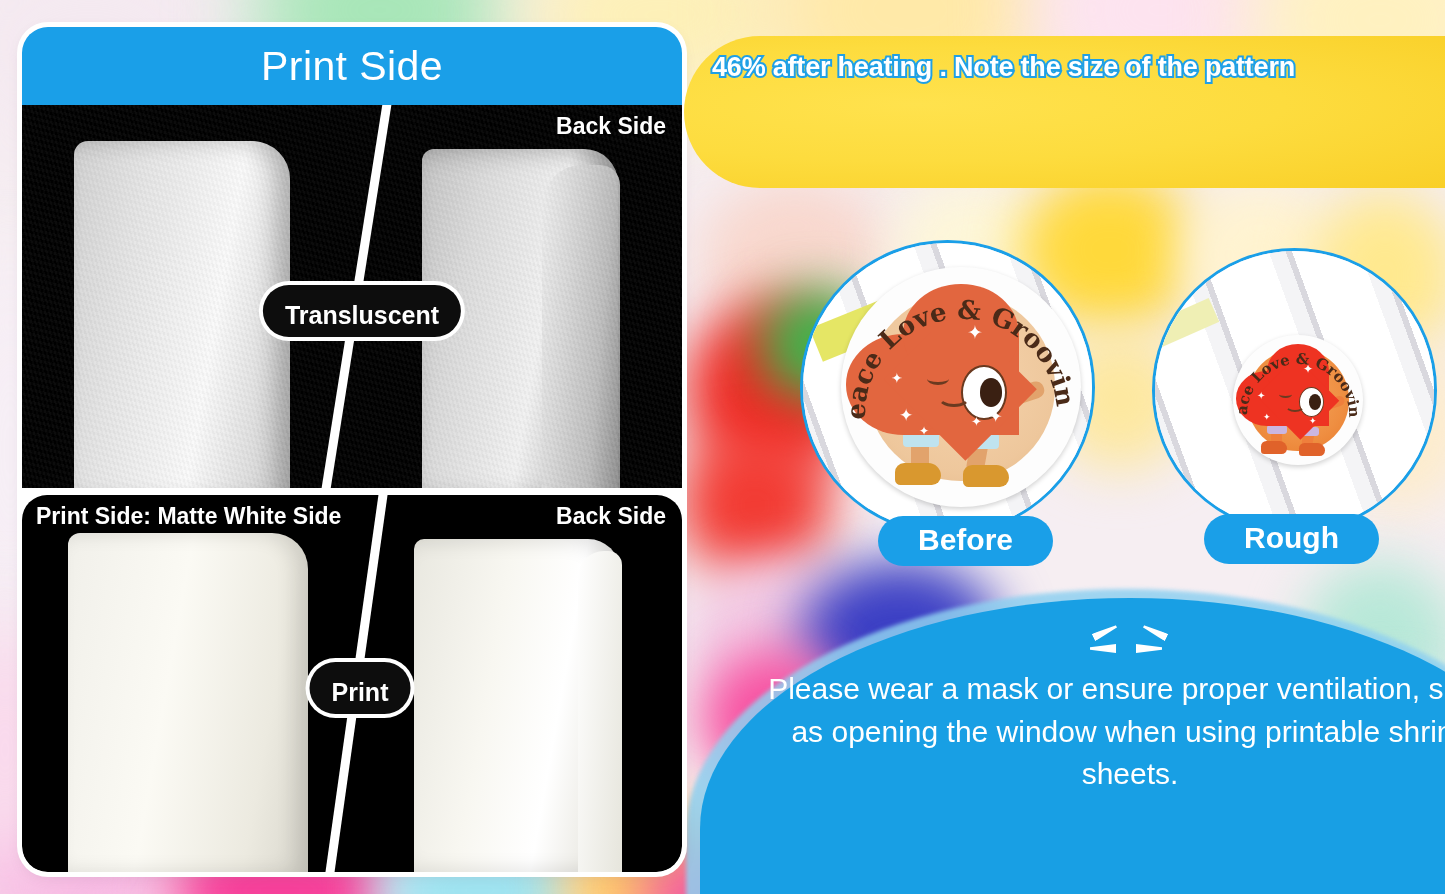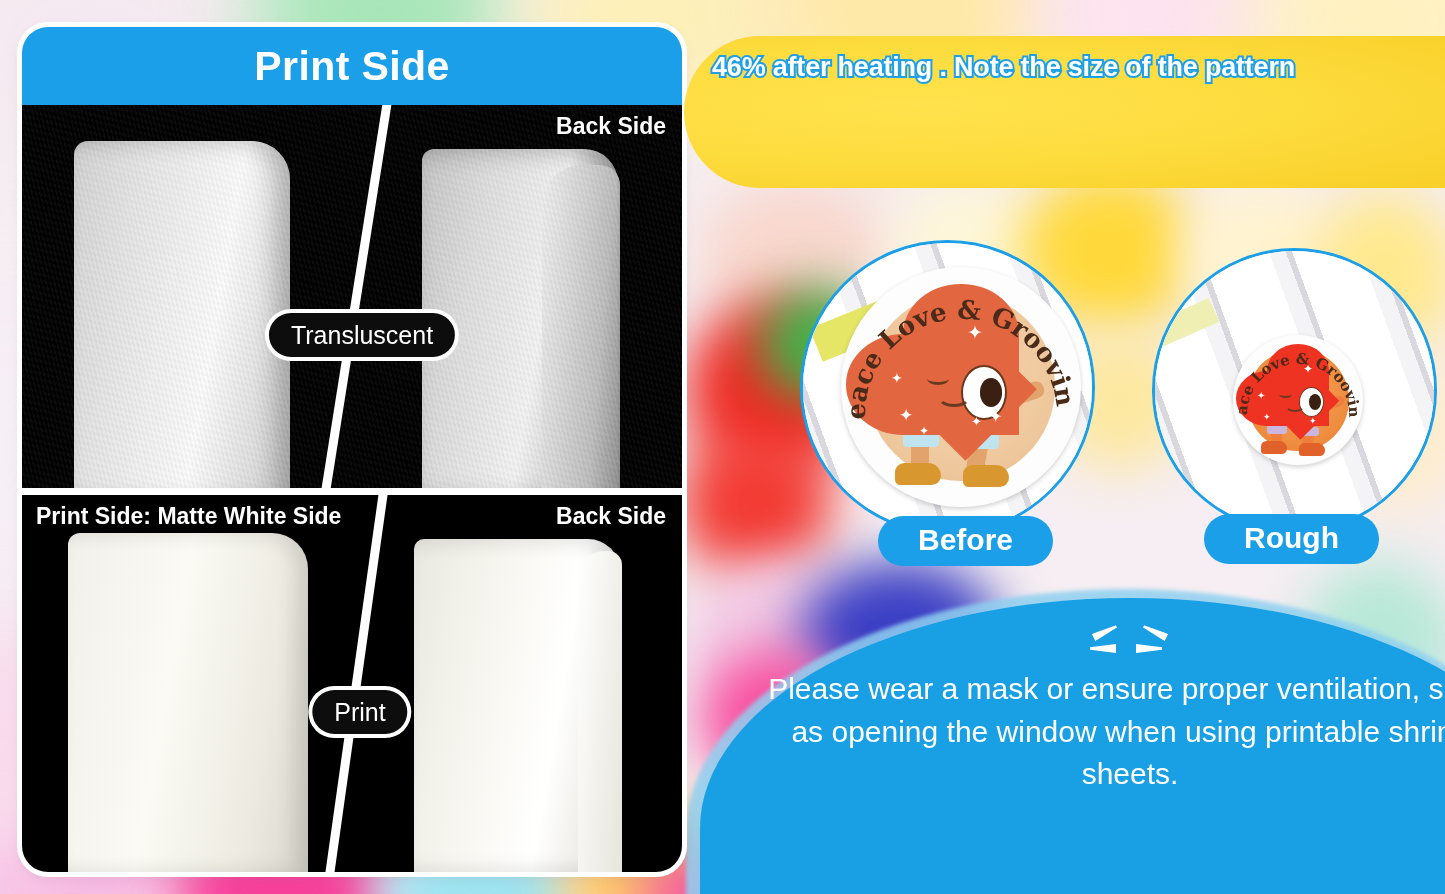--- a/index.html
+++ b/index.html
@@ -22,28 +22,28 @@
     background:#ffffff; border-radius:26px; z-index:5;
     box-shadow:0 0 0 5px #ffffff, 0 4px 14px rgba(120,100,130,.18);
     overflow:hidden;
   }
   #card-header {
     height:78px; background:#1A9FE8;
     display:flex; align-items:center; justify-content:center;
     border-top-left-radius:22px; border-top-right-radius:22px;
   }
   #card-header .title {
-    color:#fff; font-size:41px; font-weight:bold; letter-spacing:.4px;
+    color:#fff; font-size:41px; font-weight:normal; letter-spacing:.4px;
   }
 
   .photo-panel {
     position:relative; background:#000; overflow:hidden;
   }
   #panel-translucent { height:383px; margin-top:0; }
-  #panel-white { height:377px; margin-top:7px; }
+  #panel-white { height:377px; margin-top:7px;border-radius:25px; }
 
   .panel-label {
     position:absolute; top:8px; color:#fff; font-size:23px; font-weight:bold;
     text-shadow:0 0 3px #000; z-index:4; white-space:nowrap;
   }
   .label-left  { left:14px; }
   .label-right { right:16px; }
 
   
   .divider {
@@ -95,23 +95,23 @@
   
   .texture {
     position:absolute; inset:0; z-index:3; pointer-events:none; opacity:.45;
     background-image:
       repeating-linear-gradient(76deg, rgba(255,255,255,.06) 0 2px, rgba(0,0,0,.05) 2px 4px),
       repeating-linear-gradient(14deg, rgba(255,255,255,.05) 0 3px, rgba(0,0,0,.04) 3px 6px);
   }
 
   .pill-tag {
     position:absolute; left:50%; transform:translateX(-50%);
-    background:#0d0d0d; color:#fff; font-size:25px; font-weight:normal;
-    padding:8px 22px 7px; border-radius:40px;
-    box-shadow:0 0 0 4px #fff; z-index:6; white-space:nowrap;margin-top:28px;
+    background:#0d0d0d; color:#fff; font-size:25px; font-weight:bold;
+    padding:16px 22px 7px; border-radius:40px;
+    box-shadow:0 0 0 4px #fff; z-index:6; white-space:nowrap;
   }
   #tag-translucent { top:180px; margin-left:10px; }
   #tag-white { top:167px; margin-left:8px; }
 
   
   #yellow-banner {
     position:absolute; left:684px; top:36px; width:775px; height:152px;
     background:radial-gradient(ellipse at 30% 45%, #ffe24d 0%, #fddc3e 48%, #f9cf27 100%);
     border-radius:78px 0 0 78px; z-index:6;
     padding:14px 16px 0 28px;

